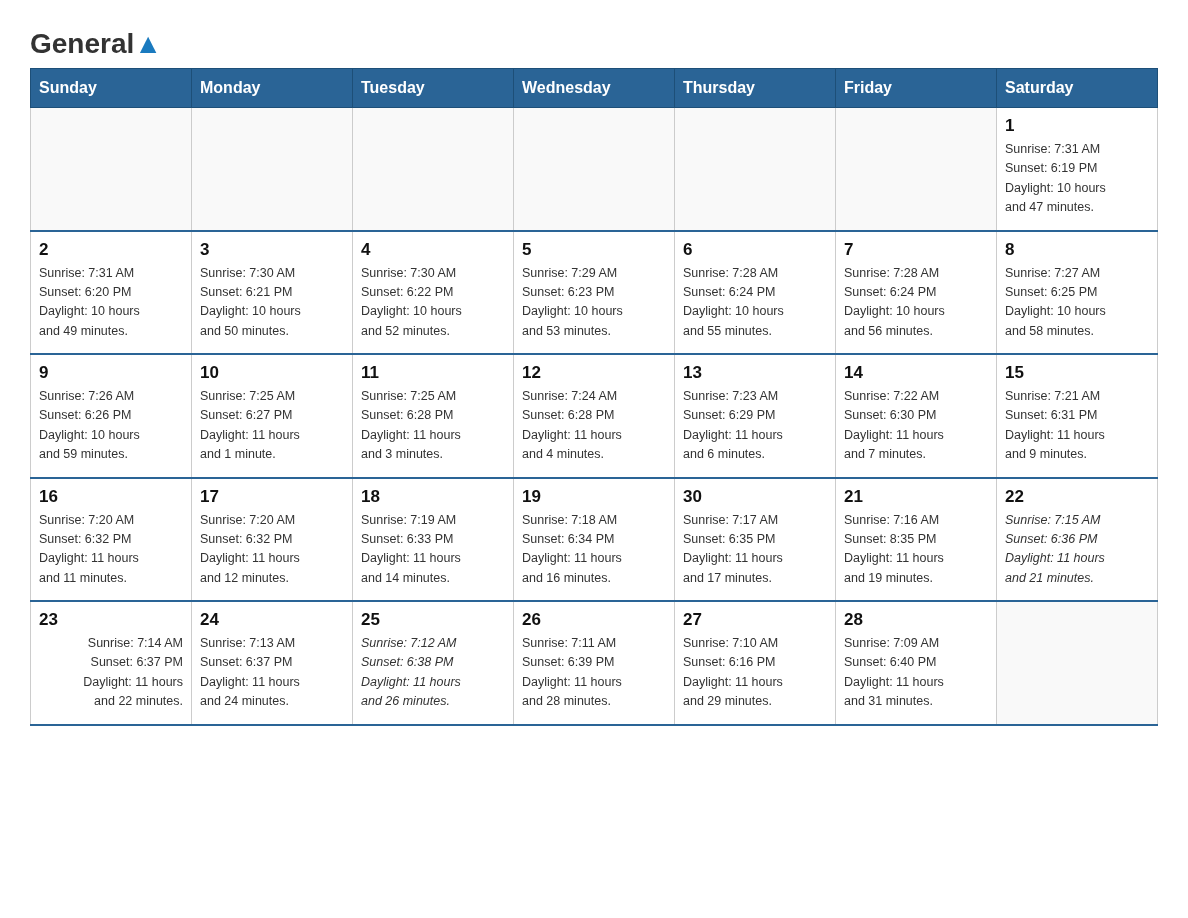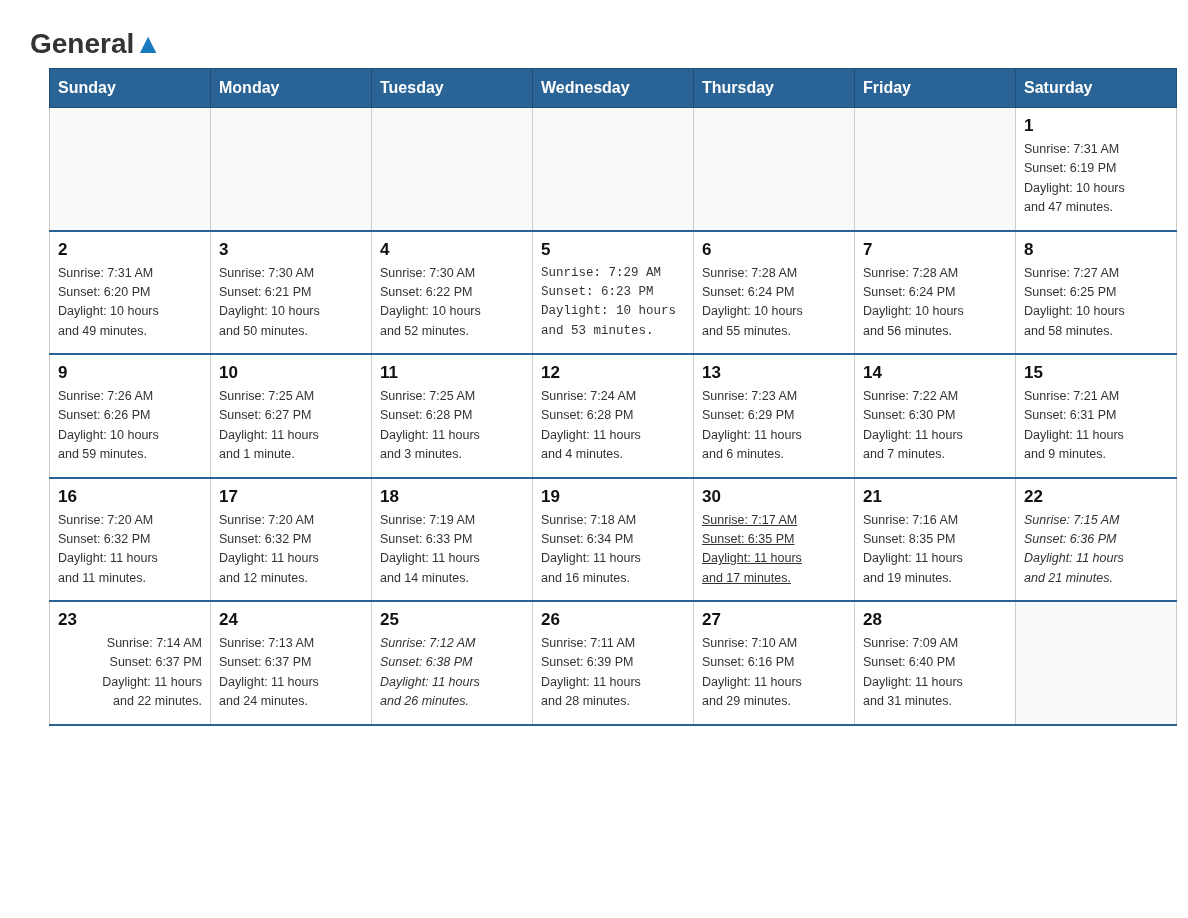--- a/index.html
+++ b/index.html
@@ -47,21 +47,20 @@
     }
     .location {
       font-size: 22px;
       color: #444;
       margin-top: 4px;
     }
     .calendar {
       width: 100%;
       border-collapse: collapse;
       margin-top: 8px;
-      margin-left: 19px;
     }
     .calendar thead tr {
       background-color: #2a6496;
     }
     .calendar thead th {
       color: #fff;
       font-size: 16px;
       font-weight: bold;
       padding: 10px 8px;
       text-align: left;
@@ -156,21 +155,21 @@
         </td>
         <td>
           <span class="day-number">4</span>
           <div class="day-info" style="white-space: pre-line;">Sunrise: 7:30 AM
 Sunset: 6:22 PM
 Daylight: 10 hours
 and 52 minutes.</div>
         </td>
         <td>
           <span class="day-number">5</span>
-          <div class="day-info" style="white-space: pre-line; font-family: Liberation Mono, monospace;">Sunrise: 7:29 AM
+          <div class="day-info" style="white-space: pre-line;">Sunrise: 7:29 AM
 Sunset: 6:23 PM
 Daylight: 10 hours
 and 53 minutes.</div>
         </td>
         <td>
           <span class="day-number">6</span>
           <div class="day-info" style="white-space: pre-line;">Sunrise: 7:28 AM
 Sunset: 6:24 PM
 Daylight: 10 hours
 and 55 minutes.</div>
@@ -265,21 +264,21 @@
         </td>
         <td>
           <span class="day-number">19</span>
           <div class="day-info" style="white-space: pre-line;">Sunrise: 7:18 AM
 Sunset: 6:34 PM
 Daylight: 11 hours
 and 16 minutes.</div>
         </td>
         <td>
           <span class="day-number">30</span>
-          <div class="day-info" style="white-space: pre-line; text-decoration: underline;">Sunrise: 7:17 AM
+          <div class="day-info" style="white-space: pre-line;">Sunrise: 7:17 AM
 Sunset: 6:35 PM
 Daylight: 11 hours
 and 17 minutes.</div>
         </td>
         <td>
           <span class="day-number">21</span>
           <div class="day-info" style="white-space: pre-line;">Sunrise: 7:16 AM
 Sunset: 8:35 PM
 Daylight: 11 hours
 and 19 minutes.</div>

